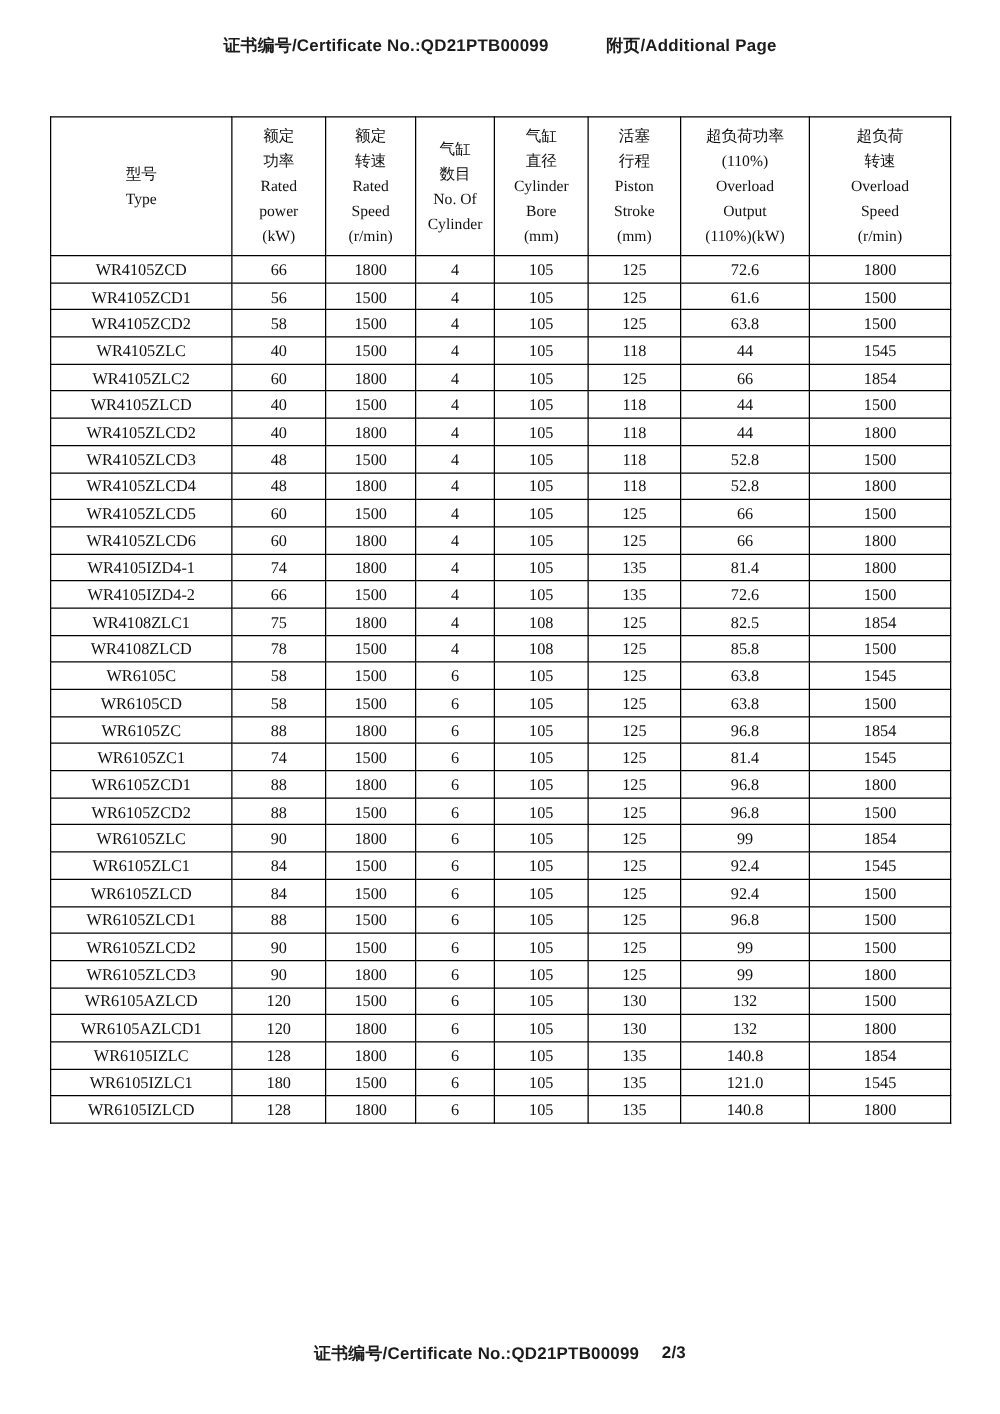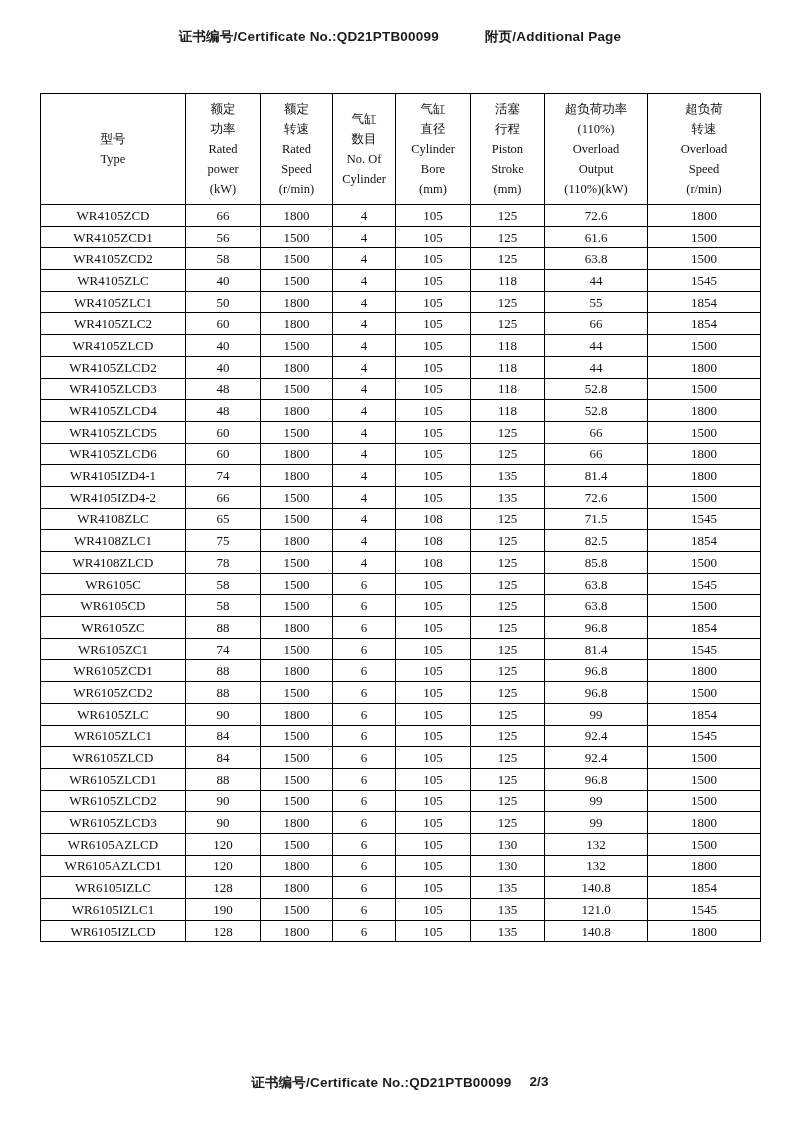--- a/index.html
+++ b/index.html
@@ -189,30 +189,20 @@
           <td>WR4105ZLC</td>
           <td>40</td>
           <td>1500</td>
           <td>4</td>
           <td>105</td>
           <td>118</td>
           <td>44</td>
           <td>1545</td>
         </tr>
         <tr>
-          <td>WR4105ZLC1</td>
-          <td>50</td>
-          <td>1800</td>
-          <td>4</td>
-          <td>105</td>
-          <td>125</td>
-          <td>55</td>
-          <td>1854</td>
-        </tr>
-        <tr>
           <td>WR4105ZLC2</td>
           <td>60</td>
           <td>1800</td>
           <td>4</td>
           <td>105</td>
           <td>125</td>
           <td>66</td>
           <td>1854</td>
         </tr>
         <tr>
@@ -287,30 +277,20 @@
         </tr>
         <tr>
           <td>WR4105IZD4-2</td>
           <td>66</td>
           <td>1500</td>
           <td>4</td>
           <td>105</td>
           <td>135</td>
           <td>72.6</td>
           <td>1500</td>
-        </tr>
-        <tr>
-          <td>WR4108ZLC</td>
-          <td>65</td>
-          <td>1500</td>
-          <td>4</td>
-          <td>108</td>
-          <td>125</td>
-          <td>71.5</td>
-          <td>1545</td>
         </tr>
         <tr>
           <td>WR4108ZLC1</td>
           <td>75</td>
           <td>1800</td>
           <td>4</td>
           <td>108</td>
           <td>125</td>
           <td>82.5</td>
           <td>1854</td>
@@ -470,21 +450,21 @@
           <td>128</td>
           <td>1800</td>
           <td>6</td>
           <td>105</td>
           <td>135</td>
           <td>140.8</td>
           <td>1854</td>
         </tr>
         <tr>
           <td>WR6105IZLC1</td>
-          <td>190</td>
+          <td>180</td>
           <td>1500</td>
           <td>6</td>
           <td>105</td>
           <td>135</td>
           <td>121.0</td>
           <td>1545</td>
         </tr>
         <tr>
           <td>WR6105IZLCD</td>
           <td>128</td>

